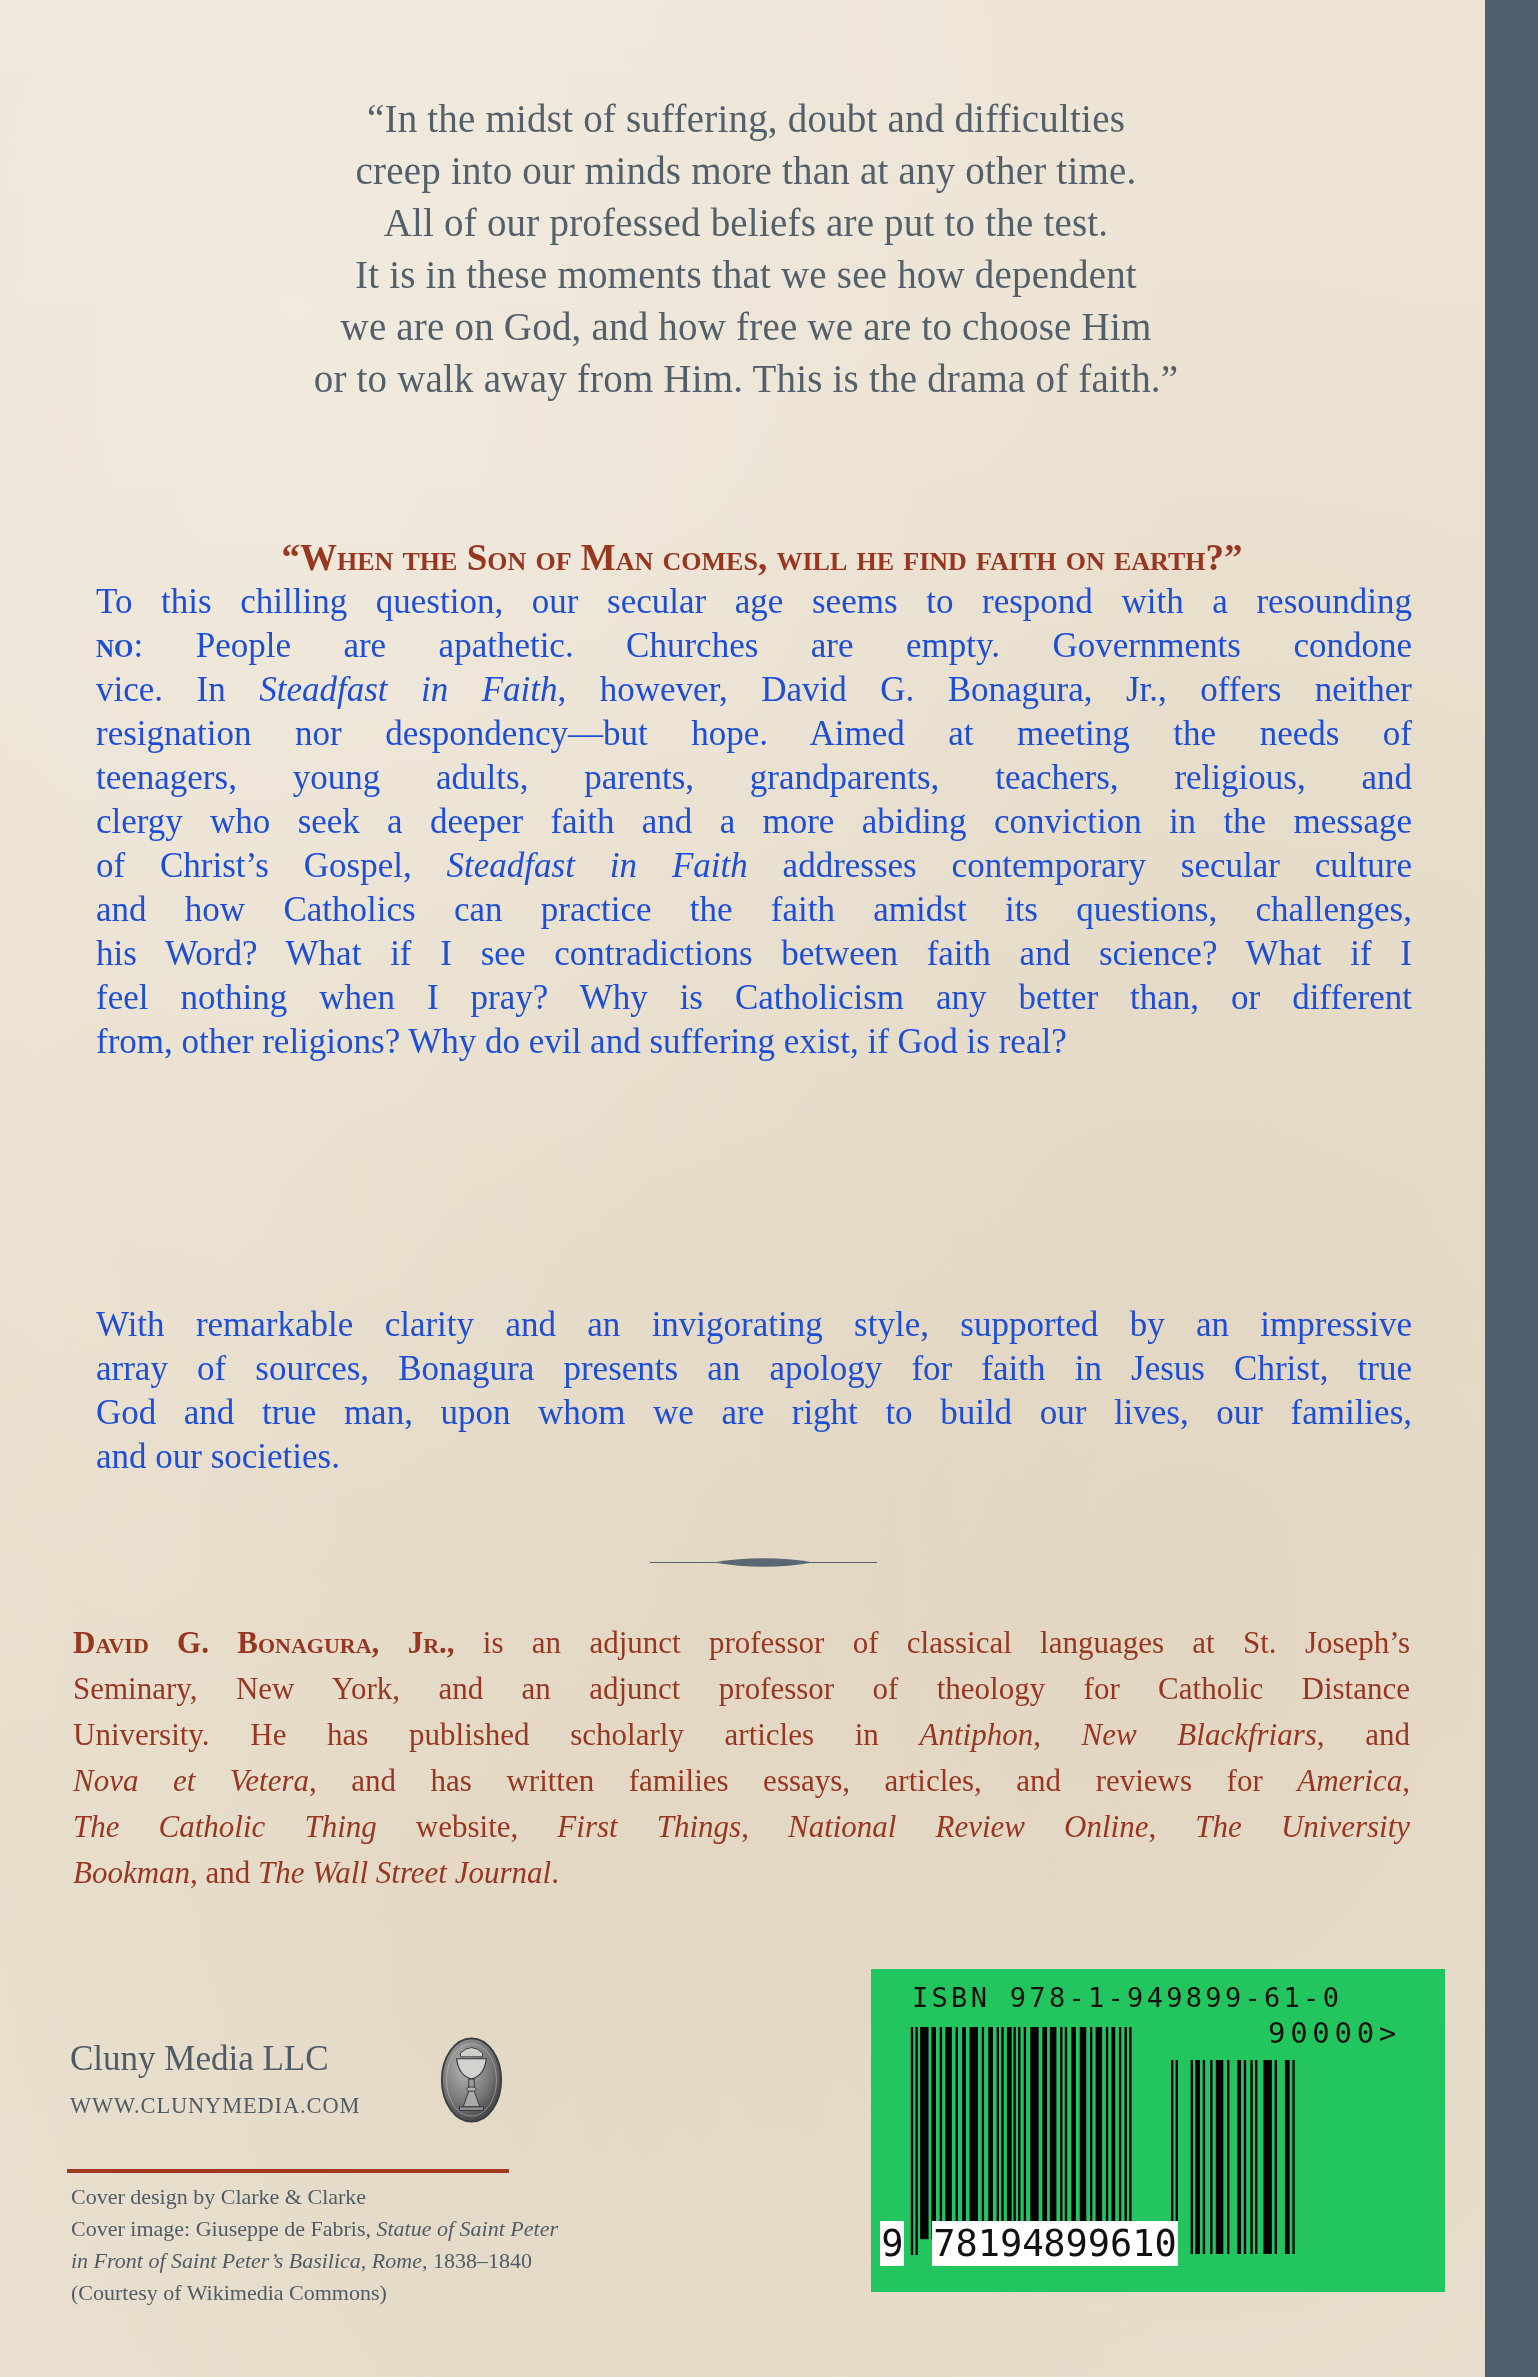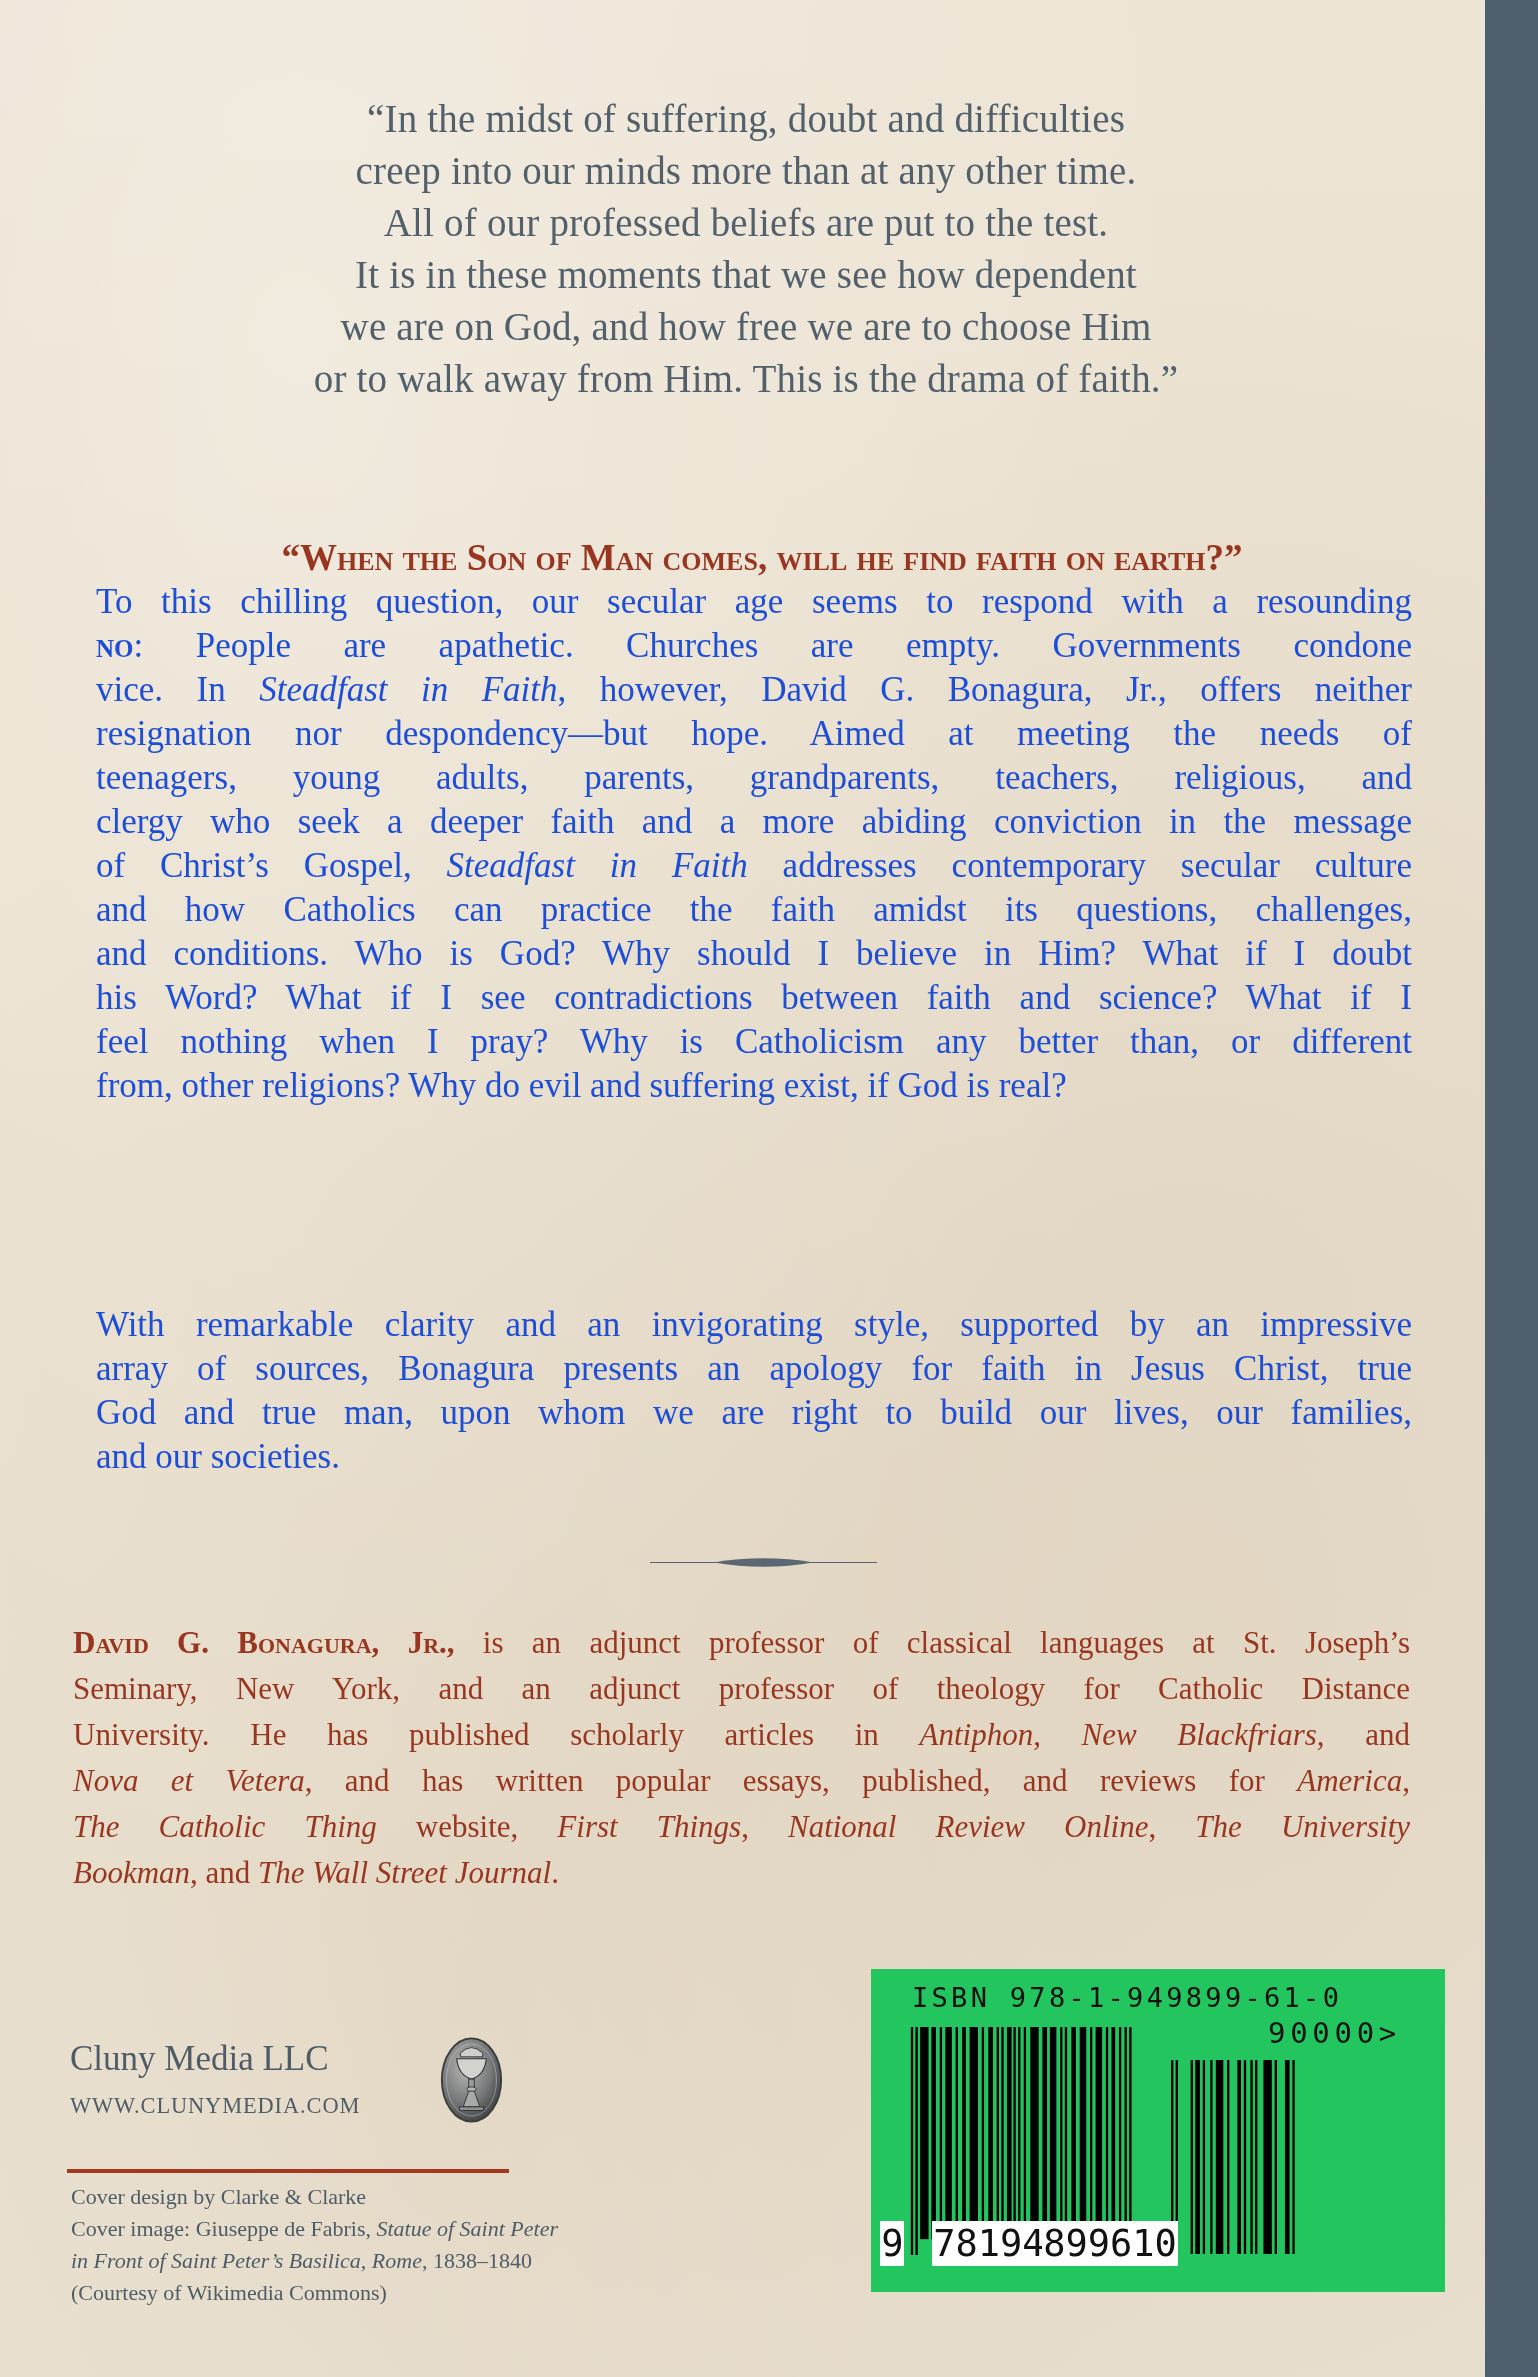--- a/index.html
+++ b/index.html
@@ -248,21 +248,20 @@
 
 <div class="blurb p1">
   <span class="line">To this chilling question, our secular age seems to respond with a resounding</span>
   <span class="line"><span class="sc">no</span><span>: People are apathetic. Churches are empty. Governments condone</span></span>
   <span class="line"><span>vice. In </span><em>Steadfast in Faith</em><span>, however, David G. Bonagura, Jr., offers neither</span></span>
   <span class="line">resignation nor despondency—but hope. Aimed at meeting the needs of</span>
   <span class="line">teenagers, young adults, parents, grandparents, teachers, religious, and</span>
   <span class="line">clergy who seek a deeper faith and a more abiding conviction in the message</span>
   <span class="line"><span>of Christ’s Gospel, </span><em>Steadfast in Faith</em><span> addresses contemporary secular culture</span></span>
   <span class="line">and how Catholics can practice the faith amidst its questions, challenges,</span>
-  <span class="line">and conditions. Who is God? Why should I believe in Him? What if I doubt</span>
   <span class="line">his Word? What if I see contradictions between faith and science? What if I</span>
   <span class="line">feel nothing when I pray? Why is Catholicism any better than, or different</span>
   <span class="line last">from, other religions? Why do evil and suffering exist, if God is real?</span>
 </div>
 
 <div class="blurb p2">
   <span class="line">With remarkable clarity and an invigorating style, supported by an impressive</span>
   <span class="line">array of sources, Bonagura presents an apology for faith in Jesus Christ, true</span>
   <span class="line">God and true man, upon whom we are right to build our lives, our families,</span>
   <span class="line last">and our societies.</span>
@@ -270,21 +269,21 @@
 
 <svg class="divider" viewBox="0 0 244 16" xmlns="http://www.w3.org/2000/svg">
   <line x1="0" y1="8" x2="244" y2="8" stroke="#56626c" stroke-width="1.2"></line>
   <path d="M68 8 Q122 -1 176 8 Q122 17 68 8 Z" fill="#5b6873"></path>
 </svg>
 
 <div class="bio">
   <span class="line"><span class="sc">David G. Bonagura, Jr.,</span><span> is an adjunct professor of classical languages at St. Joseph’s</span></span>
   <span class="line">Seminary, New York, and an adjunct professor of theology for Catholic Distance</span>
   <span class="line"><span>University. He has published scholarly articles in </span><em>Antiphon</em><span>, </span><em>New Blackfriars</em><span>, and</span></span>
-  <span class="line"><em>Nova et Vetera</em><span>, and has written popular essays, published, and reviews for </span><em>America</em><span>,</span></span>
+  <span class="line"><em>Nova et Vetera</em><span>, and has written families essays, articles, and reviews for </span><em>America</em><span>,</span></span>
   <span class="line"><em>The Catholic Thing</em><span> website, </span><em>First Things</em><span>, </span><em>National Review Online</em><span>, </span><em>The University</em></span>
   <span class="line last"><em>Bookman</em><span>, and </span><em>The Wall Street Journal</em><span>.</span></span>
 </div>
 
 <div class="publisher-name">Cluny Media LLC</div>
 <div class="publisher-url">WWW.CLUNYMEDIA.COM</div>
 
 <svg class="logo" viewBox="0 0 68 94" xmlns="http://www.w3.org/2000/svg">
   <defs>
     <radialGradient id="medal" cx="40%" cy="35%" r="70%">

